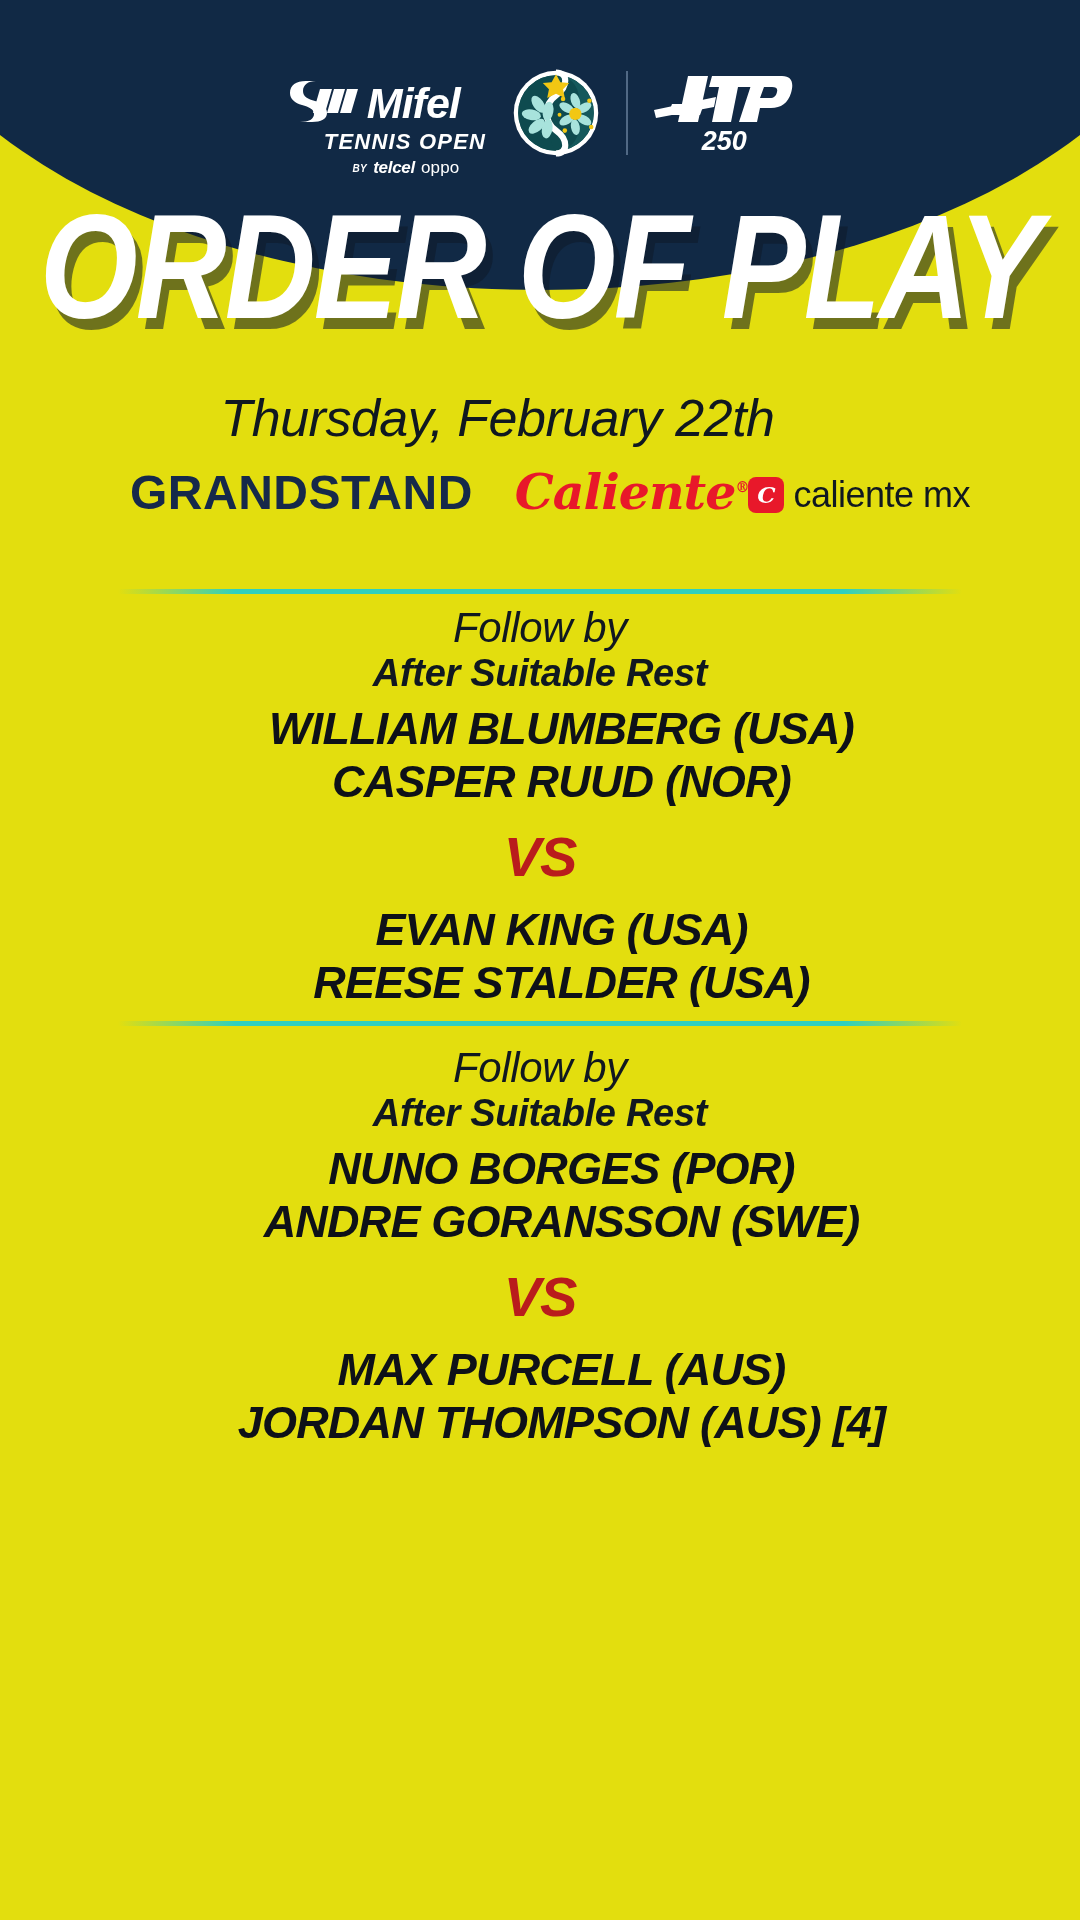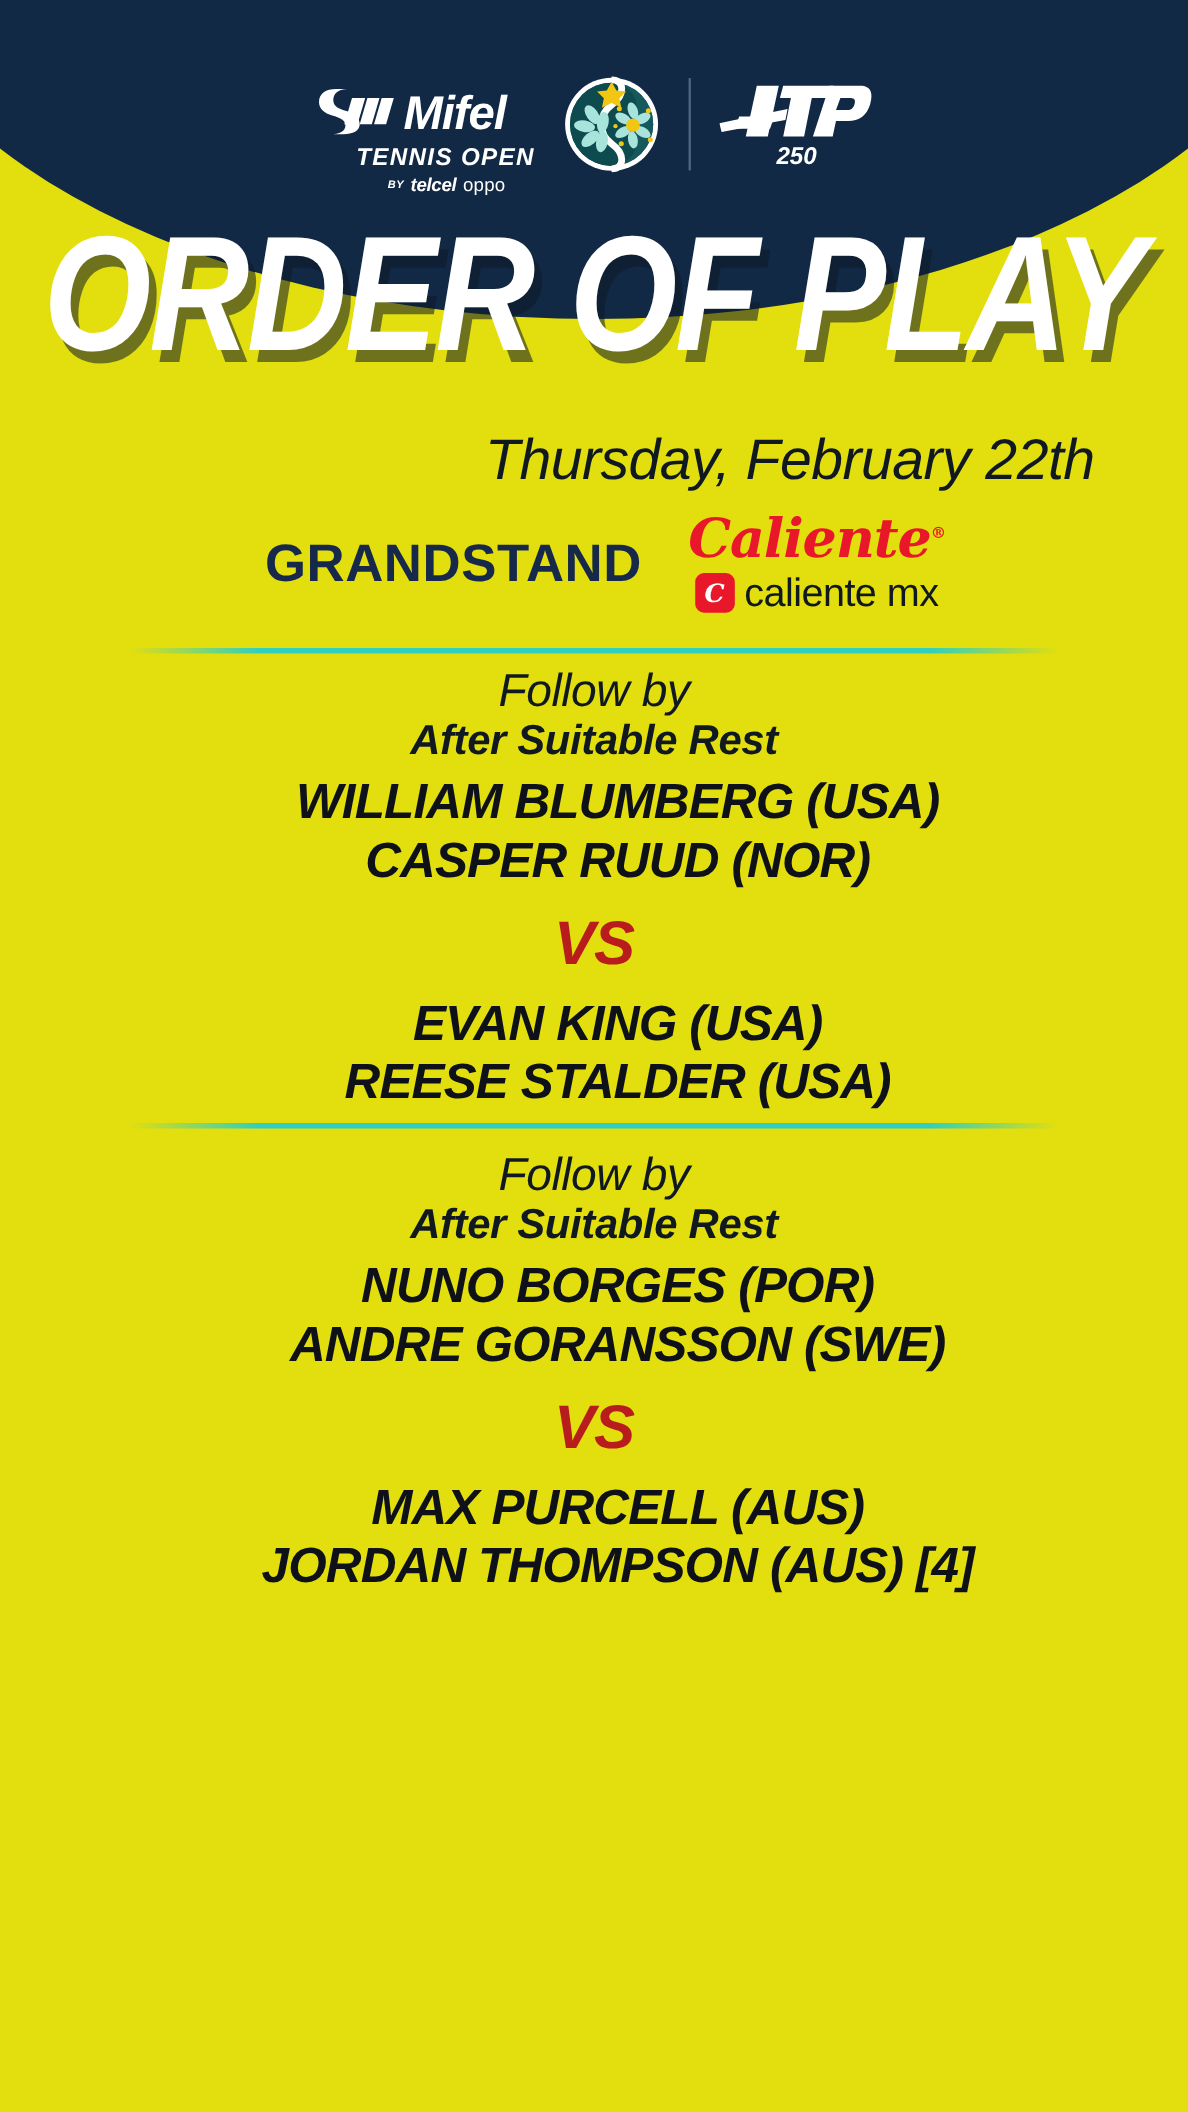--- a/index.html
+++ b/index.html
@@ -68,21 +68,21 @@
   .divider-v{
     width:2px; height:84px;
     background:#5d7490;
     opacity:.85;
   }
 
   
   .atp{ display:flex; flex-direction:column; align-items:center; }
   .atp-mark{ display:block; }
   .atp-250{
-    color:#ffffff; font-size:22px; font-weight:bold;
+    color:#ffffff; font-size:27px; font-weight:bold;
     font-style:italic; letter-spacing:0px; margin-top:-6px;
   }
 
   
   .title{
     position:absolute;
     top:193px; left:0; width:1080px;
     text-align:center;
     z-index:4;
     color:#FFFFFF;
@@ -94,21 +94,21 @@
     transform:scaleY(1.18);
     transform-origin:top center;
     text-shadow: 7px 9px 0 rgba(15,25,40,.55);
     white-space:nowrap;
   }
 
   
   .date{
     position:absolute;
     top:388px; left:0; width:995px;
-    text-align:right;
+    text-align:center;
     color:#101820;
     font-size:52px;
     font-style:italic;
     font-weight:normal;
     letter-spacing:-.5px;
     z-index:4;
   }
   .venue-row{
     position:absolute;
     top:465px; left:10px; width:1080px;
@@ -117,21 +117,21 @@
     justify-content:center;
     gap:42px;
     z-index:4;
   }
   .venue{
     color:#16294A;
     font-size:48px;
     font-weight:bold;
     letter-spacing:.5px;
   }
-  .caliente{ display:flex; flex-direction:column; align-items:center; }
+  .caliente{ display:flex; flex-direction:row; align-items:center; }
   .caliente-script{
     color:#E8182A;
     font-size:49px;
     font-weight:bold;
     font-style:italic;
     font-family:"DejaVu Serif", serif;
     letter-spacing:-1px;
     line-height:1;
   }
   .caliente-reg{ font-size:14px; vertical-align:super; }

